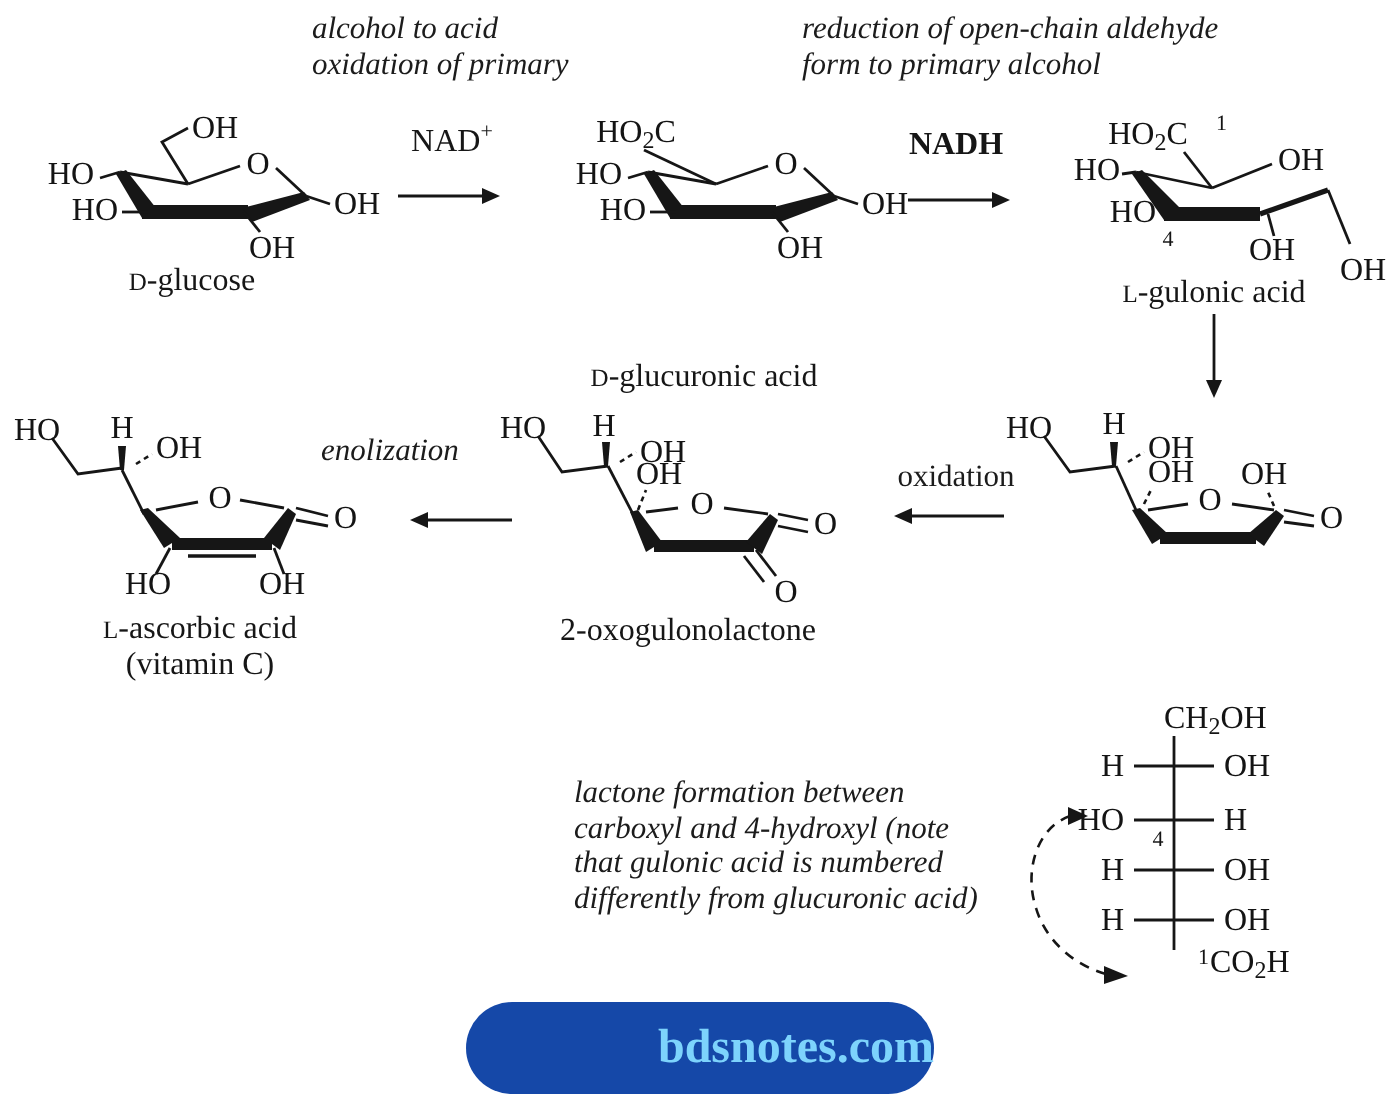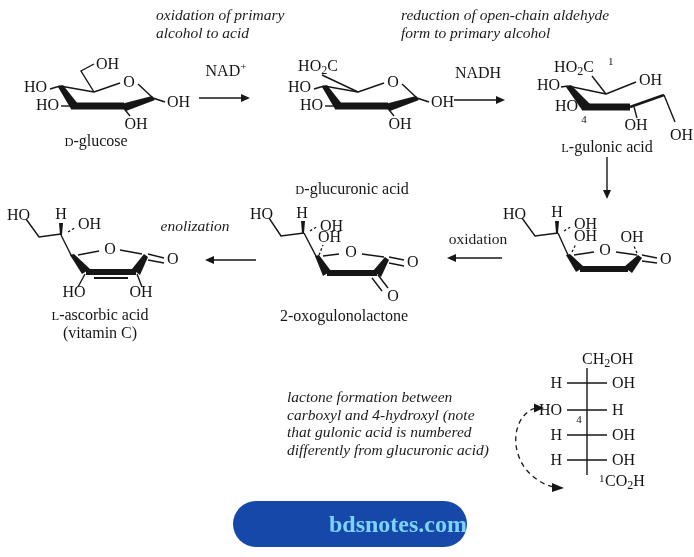--- a/index.html
+++ b/index.html
@@ -25,22 +25,22 @@
   .wedge{fill:#161616;stroke:none;}
   .pill{left:233px;top:501px;width:234px;height:46px;border-radius:23px;background:#1548a8;
         color:#7dd3fc;font-weight:bold;font-size:24px;text-align:right;line-height:46px;}
 </style>
 </head>
 <body>
 
 <div id="canvas">
 
   <div class="abs note" style="left:156px;top:6px;">
+    <div>alcohol to acid</div>
     <div>oxidation of primary</div>
-    <div>alcohol to acid</div>
   </div>
   <div class="abs note" style="left:389px;top:6px;margin-left:12px;">
     <div>reduction of open-chain aldehyde</div>
     <div>form to primary alcohol</div>
   </div>
 
   <svg class="abs" style="left:8px;top:54px;" width="190" height="82" viewBox="0 0 190 82">
     <g>
       <path class="bond" d="M86,10 L73,17 L86,38"></path>
       <path class="bond" d="M52,32 L42,35"></path>
@@ -91,21 +91,21 @@
     <text x="121" y="33" text-anchor="middle">O</text>
     <text x="39" y="38" text-anchor="end">HO</text>
     <text x="51" y="56" text-anchor="end">HO</text>
     <text x="159" y="53">OH</text>
     <text x="128" y="75" text-anchor="middle">OH</text>
   </svg>
   <div class="abs cap" style="left:270px;top:132px;width:164px;margin-top:48px;">
     <span class="sc">D</span><span>-glucuronic acid</span>
   </div>
 
-  <div class="abs reagent" style="left:450px;top:64px;width:56px;">NADH</div>
+  <div class="abs reagent" style="left:450px;top:64px;width:56px;font-weight:bold;">NADH</div>
   <svg class="abs" style="left:453px;top:94px;" width="54" height="12" viewBox="0 0 54 12">
     <path class="bond" d="M1,6 L43,6"></path>
     <polygon class="wedge" points="43,2 52,6 43,10"></polygon>
   </svg>
 
   <svg class="abs" style="left:518px;top:52px;" width="176" height="114" viewBox="0 0 176 114">
     <g>
       <path class="bond" d="M43,35 L50,34"></path>
       <path class="bond" d="M50,34 L88,42"></path>
       <path class="bond" d="M74,24 L88,42"></path>

